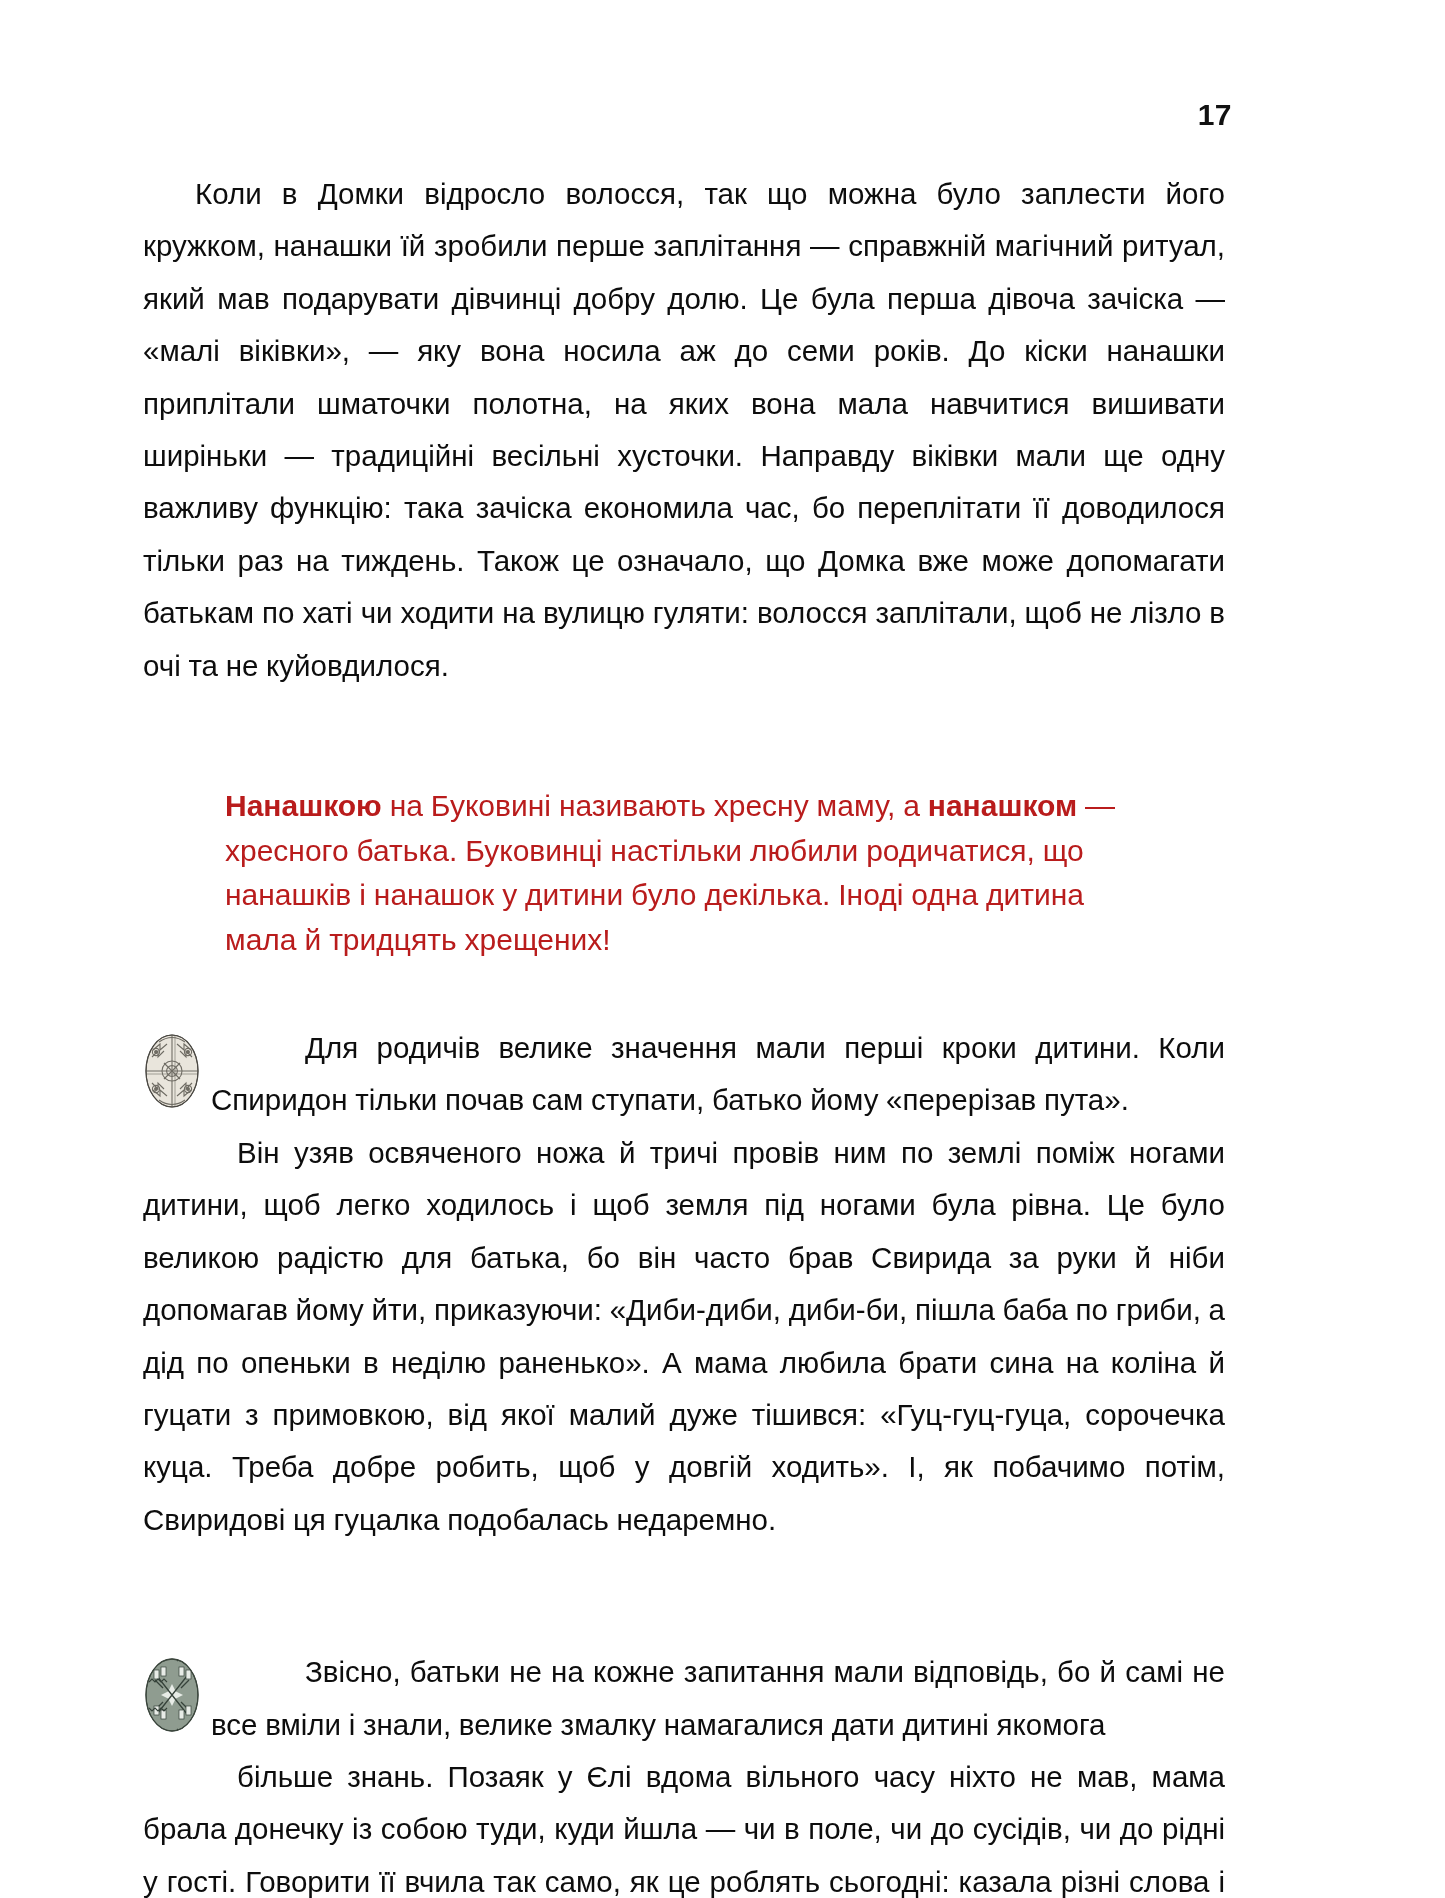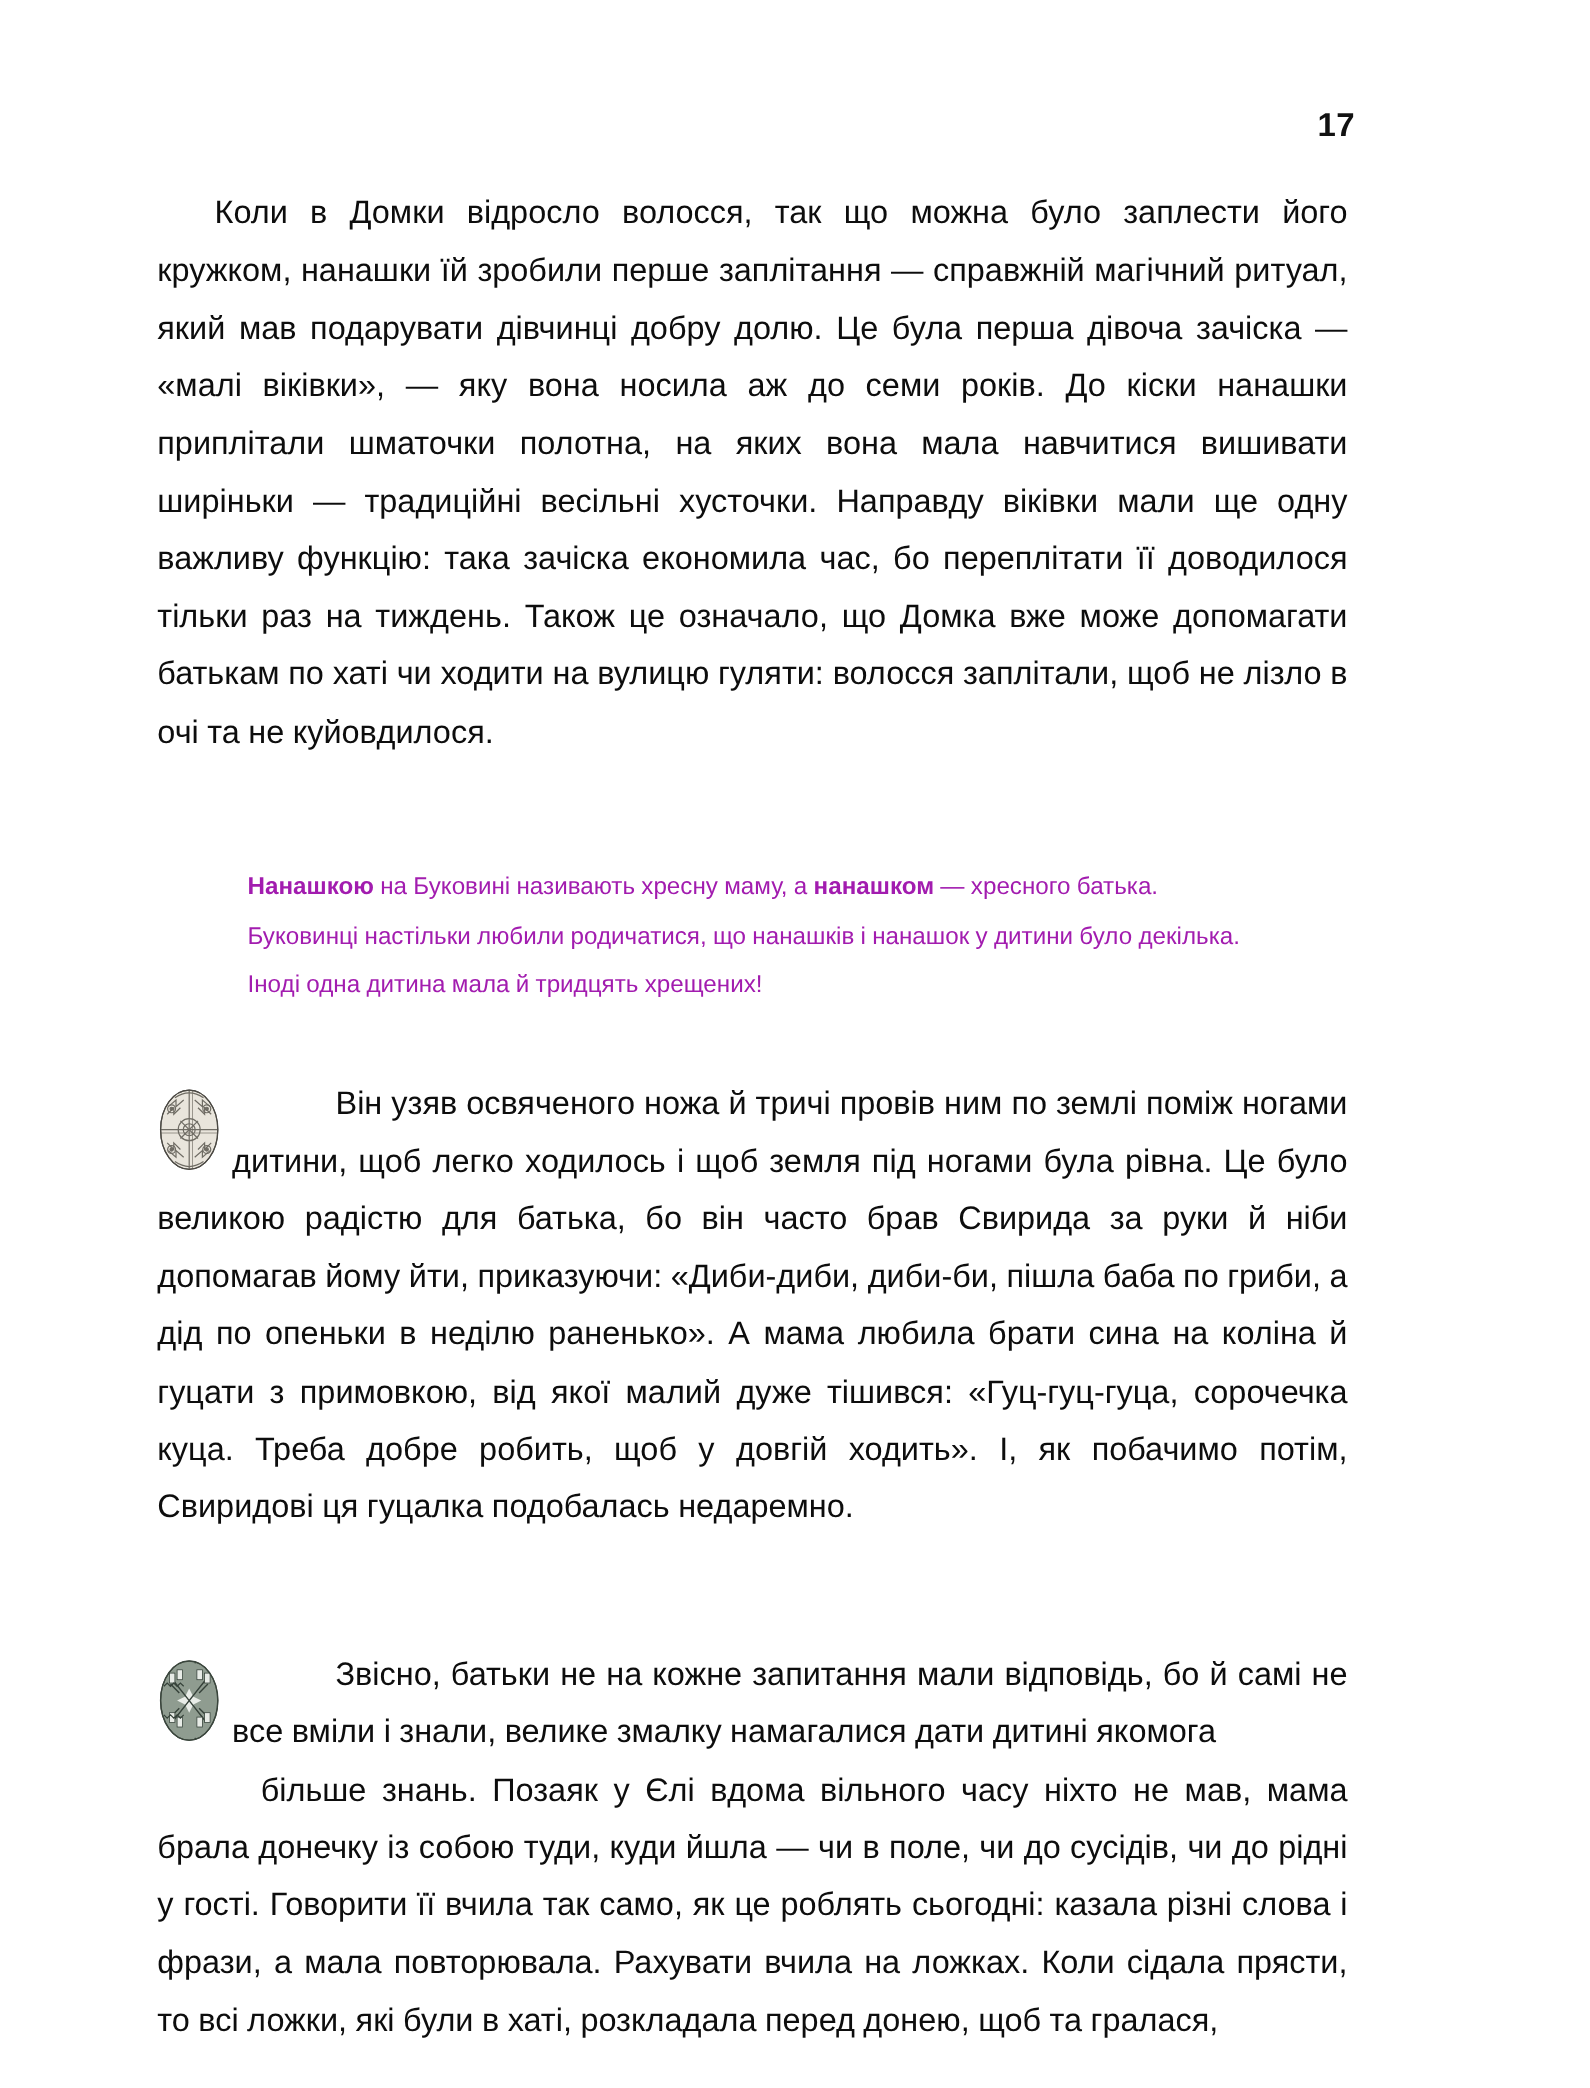--- a/index.html
+++ b/index.html
@@ -61,23 +61,23 @@
   .callout {
     margin: 46px 0 0 0;
     padding: 0 0 0 82px;
     width: 1000px;
     box-sizing: border-box;
   }
 
   .callout p {
     margin: 0;
     font-family: "Liberation Sans", "DejaVu Sans", sans-serif;
-    font-size: 22px;
+    font-size: 30px;
     line-height: 44.5px;
-    color: #a21caf;
+    color: #b91c1c;
     text-align: left;
     word-spacing: -0.4px;
   }
 
   .callout b {
     font-weight: bold;
   }
 
   
   .orn-par {
@@ -168,20 +168,21 @@
           <path d="M48 62 l-7 6 l0 -6 l-7 6 M49 55 l-6 6 l0 -6 l-6 6"></path>
           <circle cx="45" cy="61" r="3.6"></circle>
           <circle cx="45" cy="61" r="1.4" fill="#6f6c64"></circle>
 
           <path d="M16 14 q13 -9 26 0"></path>
           <path d="M16 72 q13 9 26 0"></path>
         </g>
         <ellipse cx="29" cy="43" rx="26" ry="36" fill="none" stroke="#4a4843" stroke-width="1.2"></ellipse>
       </svg>
 
+      <p class="body-par">Для родичів велике значення мали перші кроки дитини. Коли Спиридон тільки почав сам ступати, батько йому «перерізав пута».</p>
       <p class="body-par no-indent">Він узяв освяченого ножа й тричі провів ним по землі поміж ногами дитини, щоб легко ходилось і щоб земля під ногами була рівна. Це було великою радістю для батька, бо він часто брав Свирида за руки й ніби допомагав йому йти, приказуючи: «Диби-диби, диби-би, пішла баба по гриби, а дід по опеньки в неділю раненько». А мама любила брати сина на коліна й гуцати з примовкою, від якої малий дуже тішився: «Гуц-гуц-гуца, сорочечка куца. Треба добре робить, щоб у довгій ходить». І, як побачимо потім, Свиридові ця гуцалка подобалась недаремно.</p>
     </div>
 
     <div class="gap-2"></div>
 
     <div class="orn-par clearfix">
       <div class="runaround"></div>
 
       <svg class="pysanka" viewBox="0 0 58 80" aria-hidden="true">
         <defs>

